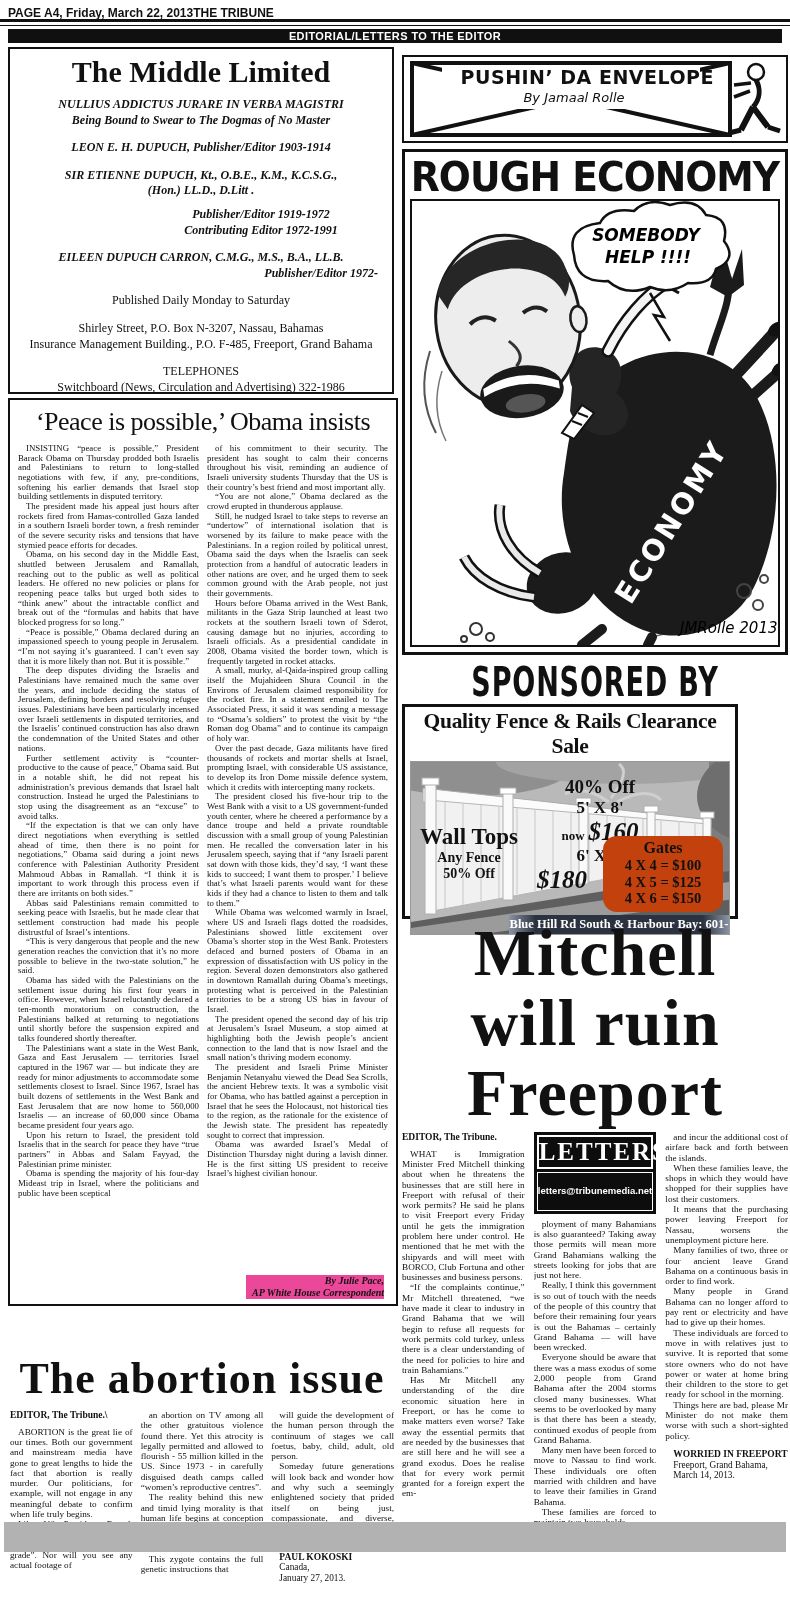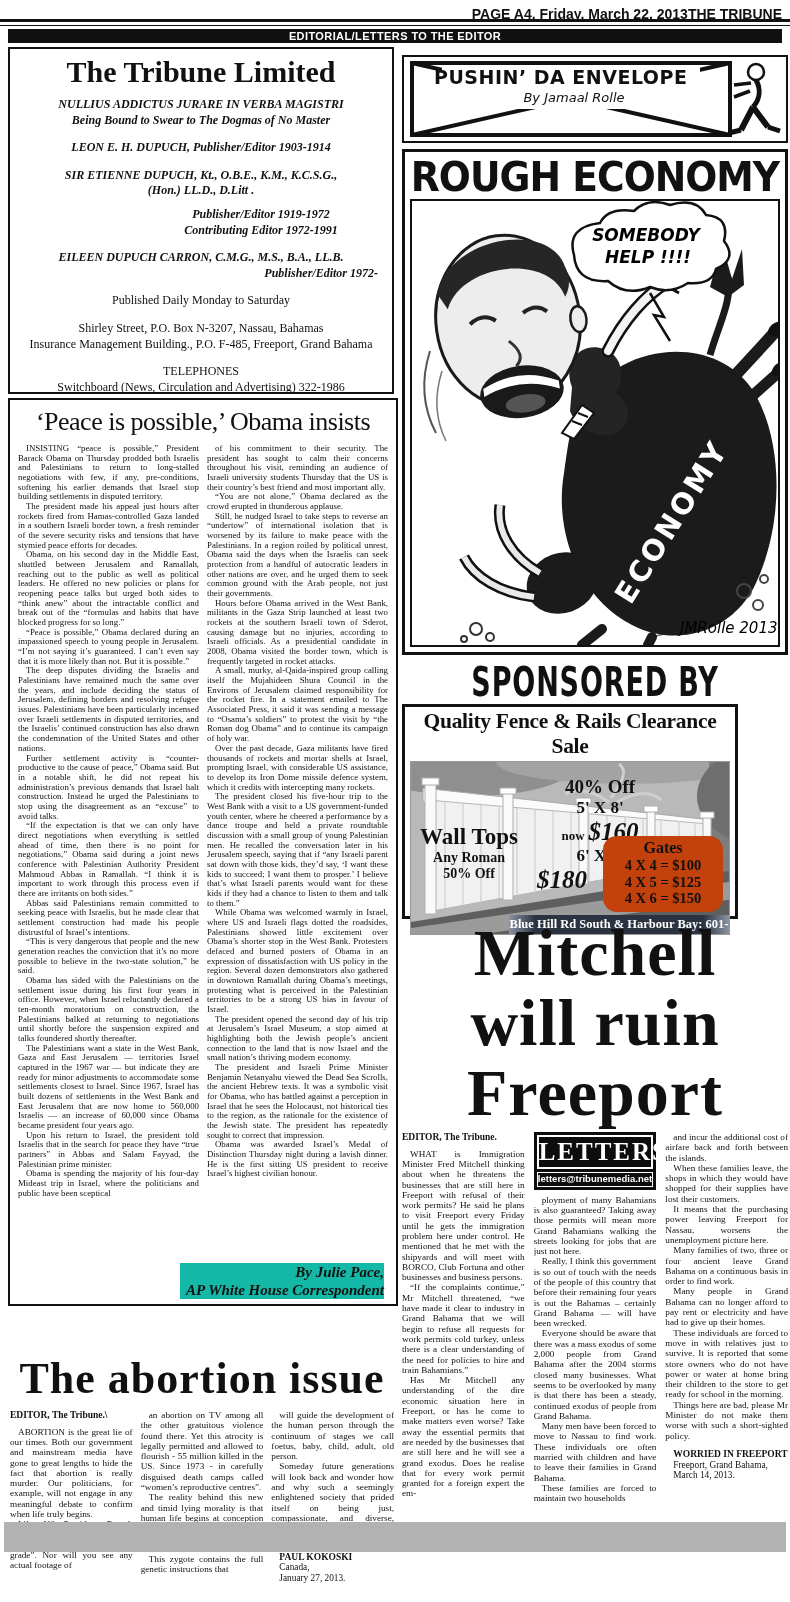--- a/index.html
+++ b/index.html
@@ -1,21 +1,21 @@
 <!DOCTYPE html>
 <html><head>
 <meta charset="utf-8">
 <style>
   * { margin:0; padding:0; box-sizing:border-box; }
   body { background:#e9e9e9; font-family:"Liberation Serif","DejaVu Serif",serif; color:#111; }
   #page { position:relative; width:790px; height:1602px; background:#ffffff; overflow:hidden; margin:0 auto; }
 
   
-  .topbar { position:absolute; top:6px; left:8px; right:8px; display:flex; justify-content:flex-end;
-            font-family:"Liberation Sans","DejaVu Sans",sans-serif; font-weight:bold; font-size:14px; }
+  .topbar { position:absolute; top:6px; left:8px; right:8px; display:flex; justify-content:flex-start;
+            font-family:"Liberation Sans","DejaVu Sans",sans-serif; font-weight:bold; font-size:12px; }
   .rules { position:absolute; top:19px; left:0; width:790px; height:7px; border-top:3px solid #111; border-bottom:1px solid #111; }
   .banner { position:absolute; top:29px; left:8px; right:8px; background:#101010; color:#fff; text-align:center;
             font-family:"Liberation Sans","DejaVu Sans",sans-serif; font-weight:bold; font-size:11px; line-height:14px; letter-spacing:.4px; }
 
   
   .masthead { position:absolute; left:8px; top:47px; width:386px; height:347px; border:2px solid #111;
               text-align:center; overflow:hidden; padding-top:4px; }
   .m-title { font-size:30px; font-weight:bold; margin-top:2px; }
   .m-it { font-style:italic; font-weight:bold; font-size:12px; line-height:1.3; }
   .m-rm { font-size:12px; line-height:1.3; }
@@ -23,37 +23,37 @@
   .shift { padding-left:120px; }
   .alright { text-align:right; padding-right:14px; }
   .m-list p { margin:0; font-size:12px; line-height:1.3; text-indent:0; }
 
   
   .obama-box { position:absolute; left:8px; top:398px; width:390px; height:908px; border:2px solid #111; padding:3px 8px; }
   .obama-box h1 { font-size:26px; font-weight:normal; text-align:center; letter-spacing:-.5px; margin:4px 0 7px; }
   .art-cols { display:flex; gap:8px; }
   .art-col { width:183px; height:845px; overflow:hidden; text-align:justify; font-size:8.8px; line-height:1.1; }
   .art-col p, .l-col p { margin:0; text-indent:8px; }
-  .byline { position:absolute; right:12px; bottom:5px; background:#14b8a6; text-align:right;
-            font-style:italic; font-weight:bold; font-size:15px; line-height:1.2; padding-left:6px; }
+  .byline { position:absolute; right:12px; bottom:5px; background:#ec4899; text-align:right;
+            font-style:italic; font-weight:bold; font-size:10px; line-height:1.2; padding-left:6px; }
 
   
   .abortion { position:absolute; left:4px; top:1308px; width:396px; }
   .abortion h2 { font-size:44px; font-weight:bold; letter-spacing:1px; text-align:center; line-height:46px;margin-top:48px; }
   .ab-cols { display:flex; gap:8px; margin-top:8px; padding:0 6px; }
   .ab-col { width:124px; height:178px; overflow:hidden; text-align:justify; font-size:9.2px; line-height:1.12; }
   .ab-col p { margin:0; text-indent:8px; }
   .editor-line { font-weight:bold; font-size:9.5px; margin-bottom:6px; text-indent:0 !important; }
 
   .sig-name { font-weight:bold; font-size:9.5px; margin-top:8px; text-indent:8px; }
   .sig-line { font-size:9.3px; text-indent:8px; }
 
   
   .env-box { position:absolute; left:402px; top:55px; width:386px; height:88px; border:2px solid #111; }
-  .env-title { position:absolute; left:30px; top:9px; width:280px; text-align:left;
+  .env-title { position:absolute; left:30px; top:9px; width:280px; text-align:right;
                font-family:"DejaVu Sans","Liberation Sans",sans-serif; font-weight:bold; font-size:19px; letter-spacing:.5px; }
   .env-byline { position:absolute; left:30px; top:33px; width:280px; text-align:center;
                 font-family:"DejaVu Sans","Liberation Sans",sans-serif; font-style:italic; font-size:13px; }
 
   .cartoon-box { position:absolute; left:402px; top:149px; width:386px; height:506px; border:3px solid #111; padding:1px 5px; }
   .c-title { text-align:center; font-family:"DejaVu Sans","Liberation Sans",sans-serif; font-weight:bold; font-size:37px;
              letter-spacing:-1px; transform:scale(1.02,1.12); transform-origin:center top; }
   .c-panel { border:2px solid #111; height:448px; margin-top:3px; position:relative; overflow:hidden; background:#fff; }
 
   .sponsored { position:absolute; left:402px; top:657px; width:386px; text-align:center;
@@ -80,38 +80,38 @@
 
   .mitchell-h { position:absolute; left:402px; top:918px; width:386px; text-align:center;
                 font-weight:bold; font-size:66px; line-height:70px; letter-spacing:1px; }
 
   .letters-sec { position:absolute; left:402px; top:1132px; width:386px; height:392px; display:flex; gap:9px; overflow:hidden; }
   .l-col { width:123px; height:392px; overflow:hidden; text-align:justify; font-size:9.2px; line-height:1.12; }
   .letters-box { background:#0d0d0d; padding:3px; margin-bottom:5px; }
   .lb-inner { border:2px solid #fff; color:#fff; text-align:center; font-weight:bold; font-size:25px;
               letter-spacing:2px; padding:1px 0; font-family:"Liberation Serif",serif; }
   .lb-email { margin-top:3px; border:1px solid #fff; color:#fff; text-align:center; font-weight:bold; font-size:9.5px;
-              font-family:"Liberation Sans","DejaVu Sans",sans-serif; padding:1px 0; }
+              font-family:"Liberation Sans","DejaVu Sans",sans-serif; padding:13px 0; }
 
   .bottom-bar { position:absolute; left:4px; top:1522px; width:782px; height:30px; background:#b2b2b2; }
 </style>
 </head>
 <body>
 
 <div id="page">
 
   <div class="topbar">
     <span>PAGE A4, Friday, March  22, 2013</span>
     <span>THE TRIBUNE</span>
   </div>
   <div class="rules"></div>
   <div class="banner">EDITORIAL/LETTERS TO THE EDITOR</div>
 
   <div class="masthead">
-    <div class="m-title">The Tribune Limited</div>
+    <div class="m-title">The Middle Limited</div>
     <div class="m-it mt8">NULLIUS ADDICTUS JURARE IN VERBA MAGISTRI</div>
     <div class="m-it">Being Bound to Swear to The Dogmas of No Master</div>
     <div class="m-it mt12">LEON E. H. DUPUCH, Publisher/Editor 1903-1914</div>
     <div class="m-it mt12">SIR ETIENNE DUPUCH, Kt., O.B.E., K.M., K.C.S.G.,</div>
     <div class="m-it">(Hon.) LL.D., D.Litt .</div>
     <div class="m-it mt8 shift">Publisher/Editor 1919-1972</div>
     <div class="m-it shift">Contributing Editor 1972-1991</div>
     <div class="m-it mt12">EILEEN DUPUCH CARRON, C.M.G., M.S., B.A., LL.B.</div>
     <div class="m-it alright">Publisher/Editor 1972-</div>
     <div class="m-rm mt12">Published Daily Monday to Saturday</div>
@@ -319,21 +319,21 @@
         <rect x="89" y="26" width="16" height="6" fill="#fff" stroke="#b0b0b0"></rect>
         <rect x="168" y="40" width="9" height="82" fill="#fafafa" stroke="#b0b0b0"></rect>
         <rect x="165" y="36" width="15" height="6" fill="#fff" stroke="#b0b0b0"></rect>
         <rect x="236" y="48" width="8" height="62" fill="#fafafa" stroke="#b0b0b0"></rect>
         <rect x="233" y="44" width="14" height="6" fill="#fff" stroke="#b0b0b0"></rect>
         <rect x="292" y="54" width="8" height="46" fill="#fafafa" stroke="#b0b0b0"></rect>
         <rect x="289" y="50" width="14" height="6" fill="#fff" stroke="#b0b0b0"></rect>
       </svg>
       <div class="wall-tops">
         <div class="wt1">Wall Tops</div>
-        <div class="wt2">Any Roman</div>
+        <div class="wt2">Any Fence</div>
         <div class="wt3">50% Off</div>
       </div>
       <div class="offer">
         <div class="of1">40% Off</div>
         <div class="of2">5' X 8'</div>
         <div><span class="of-now">now</span>
              <span class="of-price">$160</span></div>
         <div class="of2">6' X 8'</div>
         <div class="of-price" style="text-align:left;padding-left:8px;">$180</div>
       </div>

